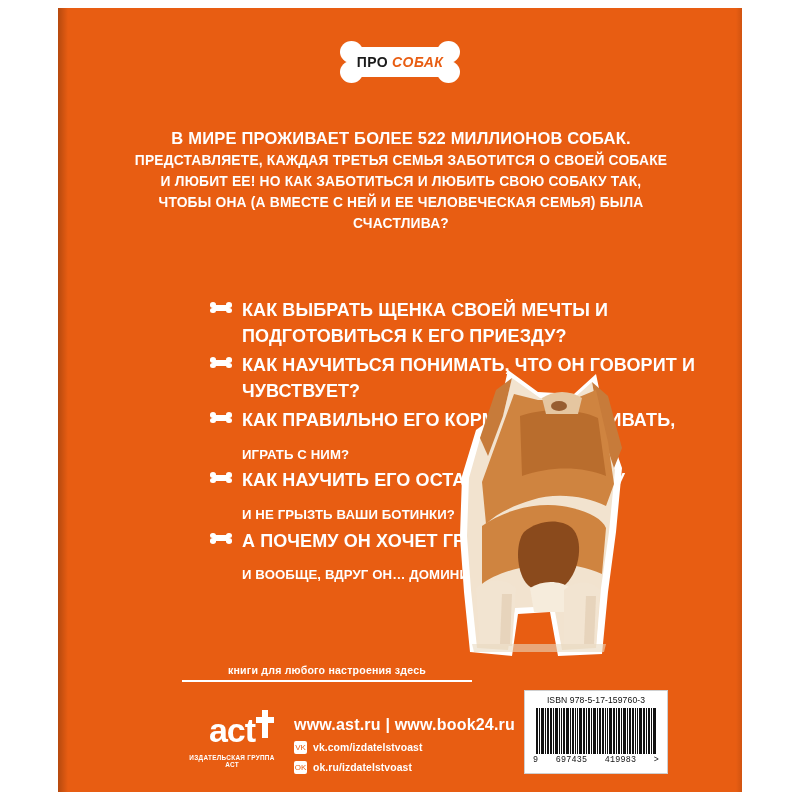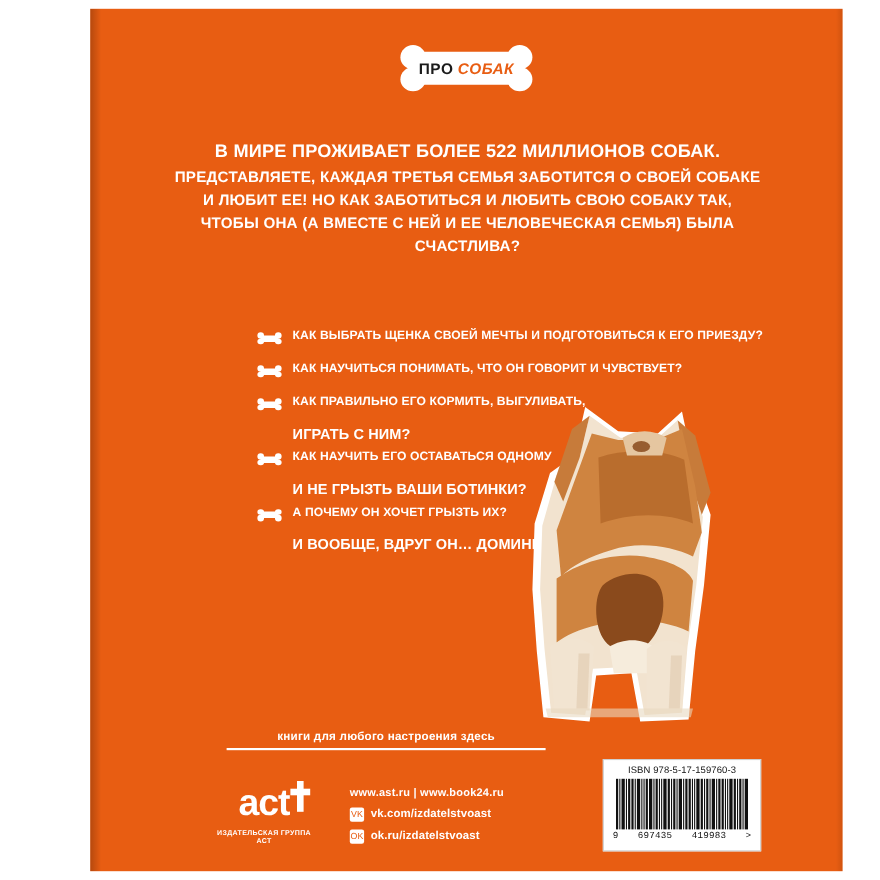--- a/index.html
+++ b/index.html
@@ -20,21 +20,20 @@
     background: #ffffff;
   }
   .cover {
     position: absolute;
     left: 58px;
     top: 8px;
     width: 684px;
     height: 784px;
     background: #e85d12;
     overflow: hidden;
-    margin-left: 24px;
   }
   .spine-shadow {
     position: absolute;
     left: 0;
     top: 0;
     width: 10px;
     height: 100%;
     background: linear-gradient(to right, rgba(0,0,0,0.22), rgba(0,0,0,0.0));
   }
   .right-edge {
@@ -150,21 +149,21 @@
     border-radius: 50%;
   }
   .mini-bone .mk1 { left: 0; top: 0; }
   .mini-bone .mk2 { left: 0; top: 5.5px; }
   .mini-bone .mk3 { right: 0; top: 0; }
   .mini-bone .mk4 { right: 0; top: 5.5px; }
   .bullet-row .btext {
     display: block;
     margin-left: 32px;
     color: #ffffff;
-    font-size: 11px;
+    font-size: 18px;
     font-weight: bold;
     letter-spacing: 0.1px;
     line-height: 1.42;
   }
   .bullet-row .btext2 {
     display: block;
     margin-left: 32px;
     color: #ffffff;
     font-size: 13.2px;
     font-weight: bold;
@@ -197,21 +196,21 @@
   }
   .tagline .rule {
     width: 100%;
     height: 2px;
     background: #ffffff;
     margin-top: 4px;
   }
 
   .ast-logo {
     position: absolute;
-    left: 112px;
+    left: 128px;
     top: 700px;
     width: 92px;
     text-align: center;
   }
   .ast-mark {
     position: relative;
     height: 44px;
     color: #ffffff;
     font-size: 34px;
     font-weight: bold;
@@ -245,21 +244,21 @@
     margin-top: 2px;
   }
 
   .web-block {
     position: absolute;
     left: 236px;
     top: 708px;
     color: #ffffff;
   }
   .web-line {
-    font-size: 10px;
+    font-size: 16px;
     font-weight: bold;
     letter-spacing: 0.2px;
   }
   .soc-row {
     display: flex;
     align-items: center;
     gap: 6px;
     margin-top: 7px;
   }
   .soc-icon {

